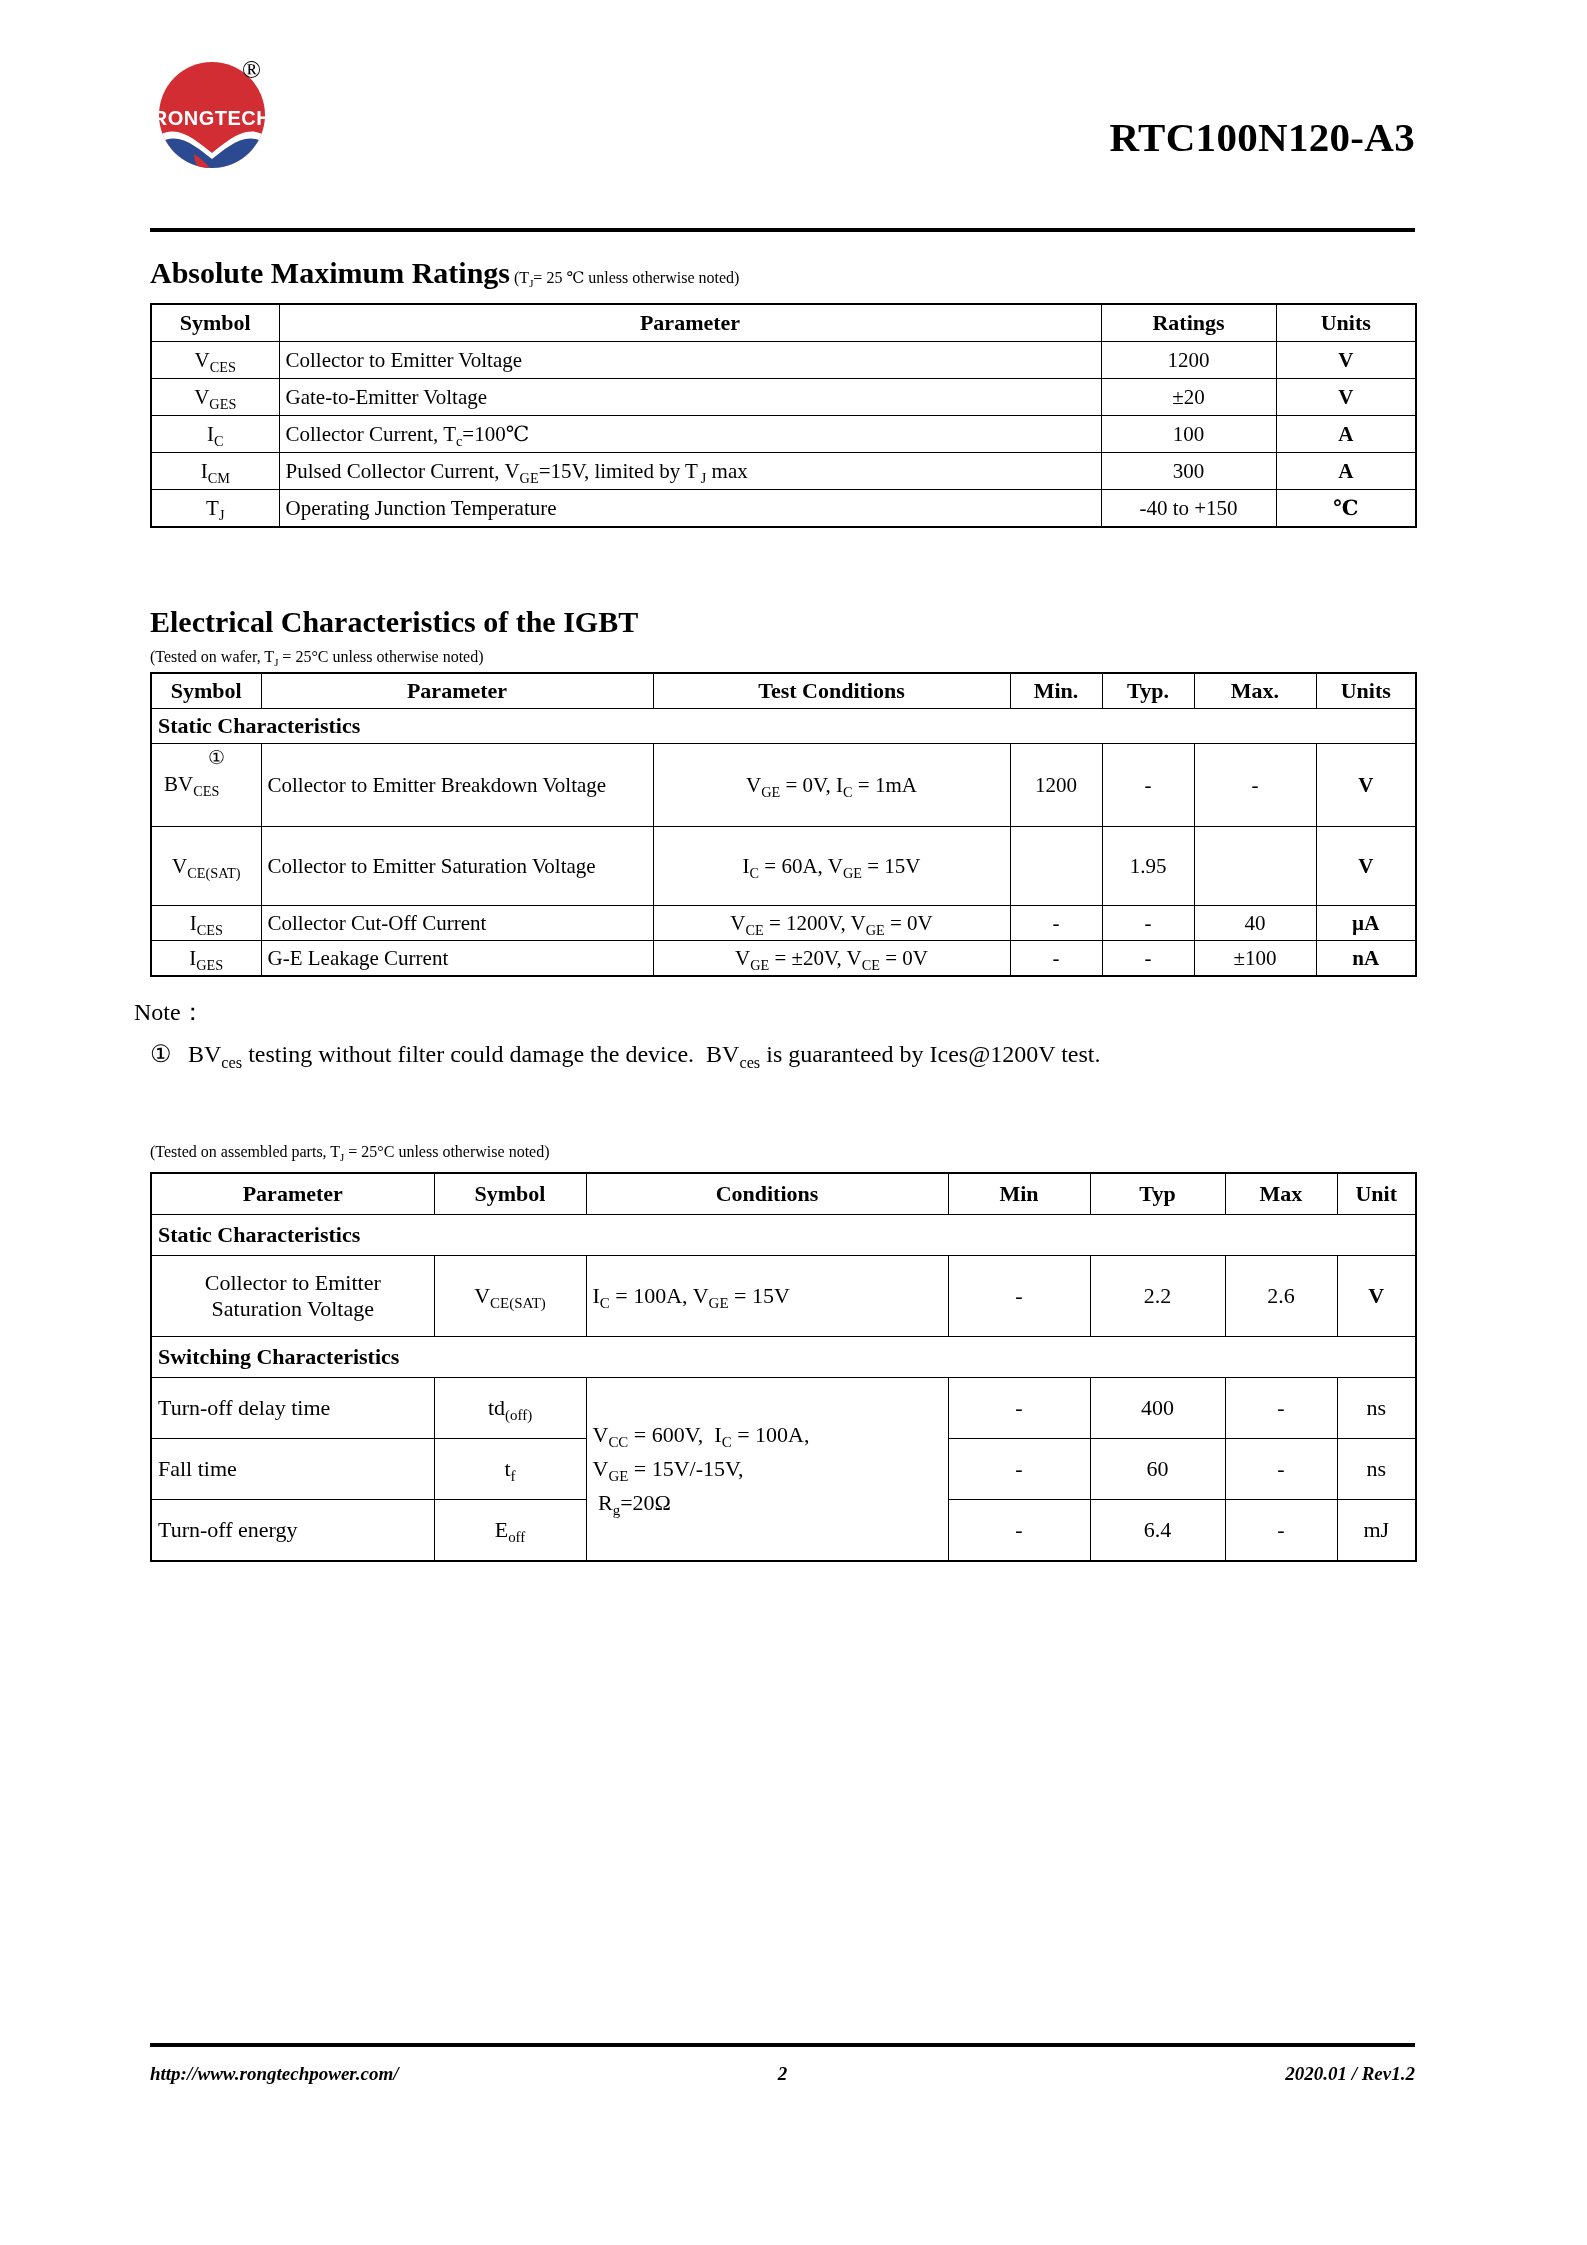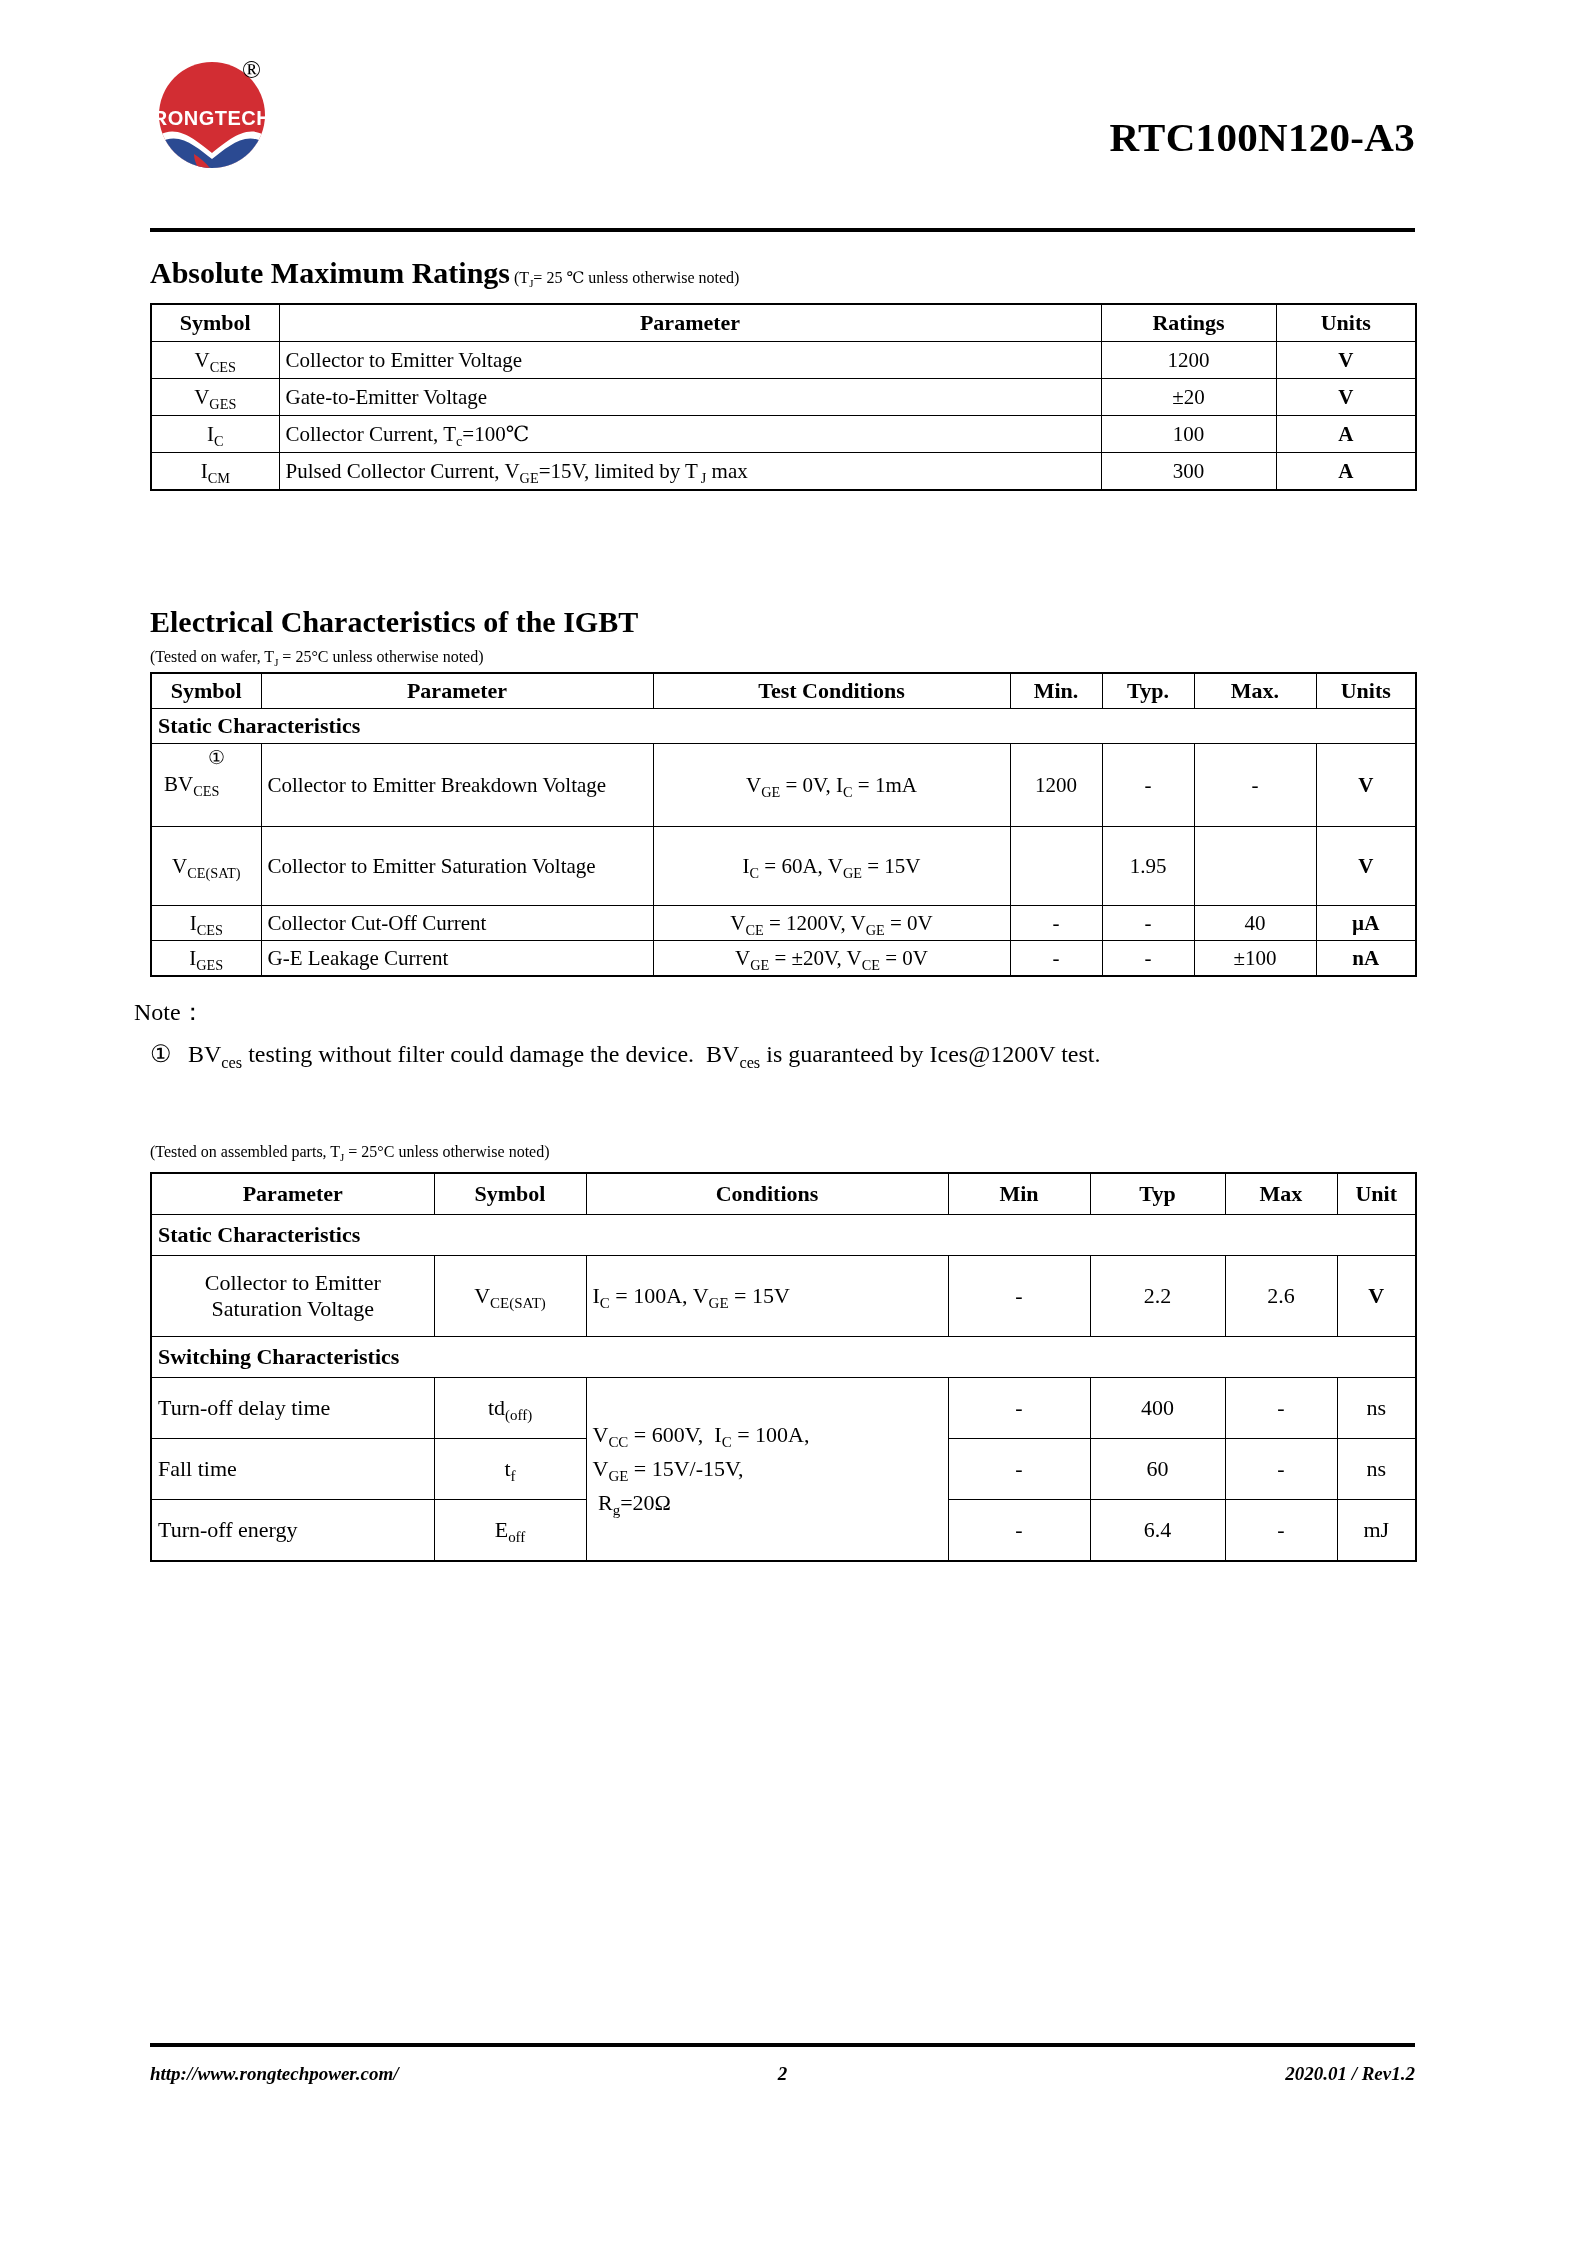--- a/index.html
+++ b/index.html
@@ -145,20 +145,26 @@
         <td class="lft">Collector Current, T<sub>c</sub>=100℃</td>
         <td class="ctr">100</td>
         <td class="ctr" style="font-weight:bold">A</td>
       </tr>
       <tr>
         <td class="ctr">I<sub>CM</sub></td>
         <td class="lft">Pulsed Collector Current, V<sub>GE</sub>=15V, limited by T<sub> J</sub> max</td>
         <td class="ctr">300</td>
         <td class="ctr" style="font-weight:bold">A</td>
       </tr>
+      <tr>
+        <td class="ctr">T<sub>J</sub></td>
+        <td class="lft">Operating Junction Temperature</td>
+        <td class="ctr">-40 to +150</td>
+        <td class="ctr" style="font-weight:bold">℃</td>
+      </tr>
     </tbody>
   </table>
 
   <div class="h1" style="left:150px;top:605px;">Electrical Characteristics of the IGBT</div>
   <div class="cap" style="left:150px;top:648px;">(Tested on wafer, T<sub>J</sub> = 25°C unless otherwise noted)</div>
 
   <table id="tbl-ec" class="outer">
     <colgroup>
         <col style="width:110px">
         <col style="width:392px">

